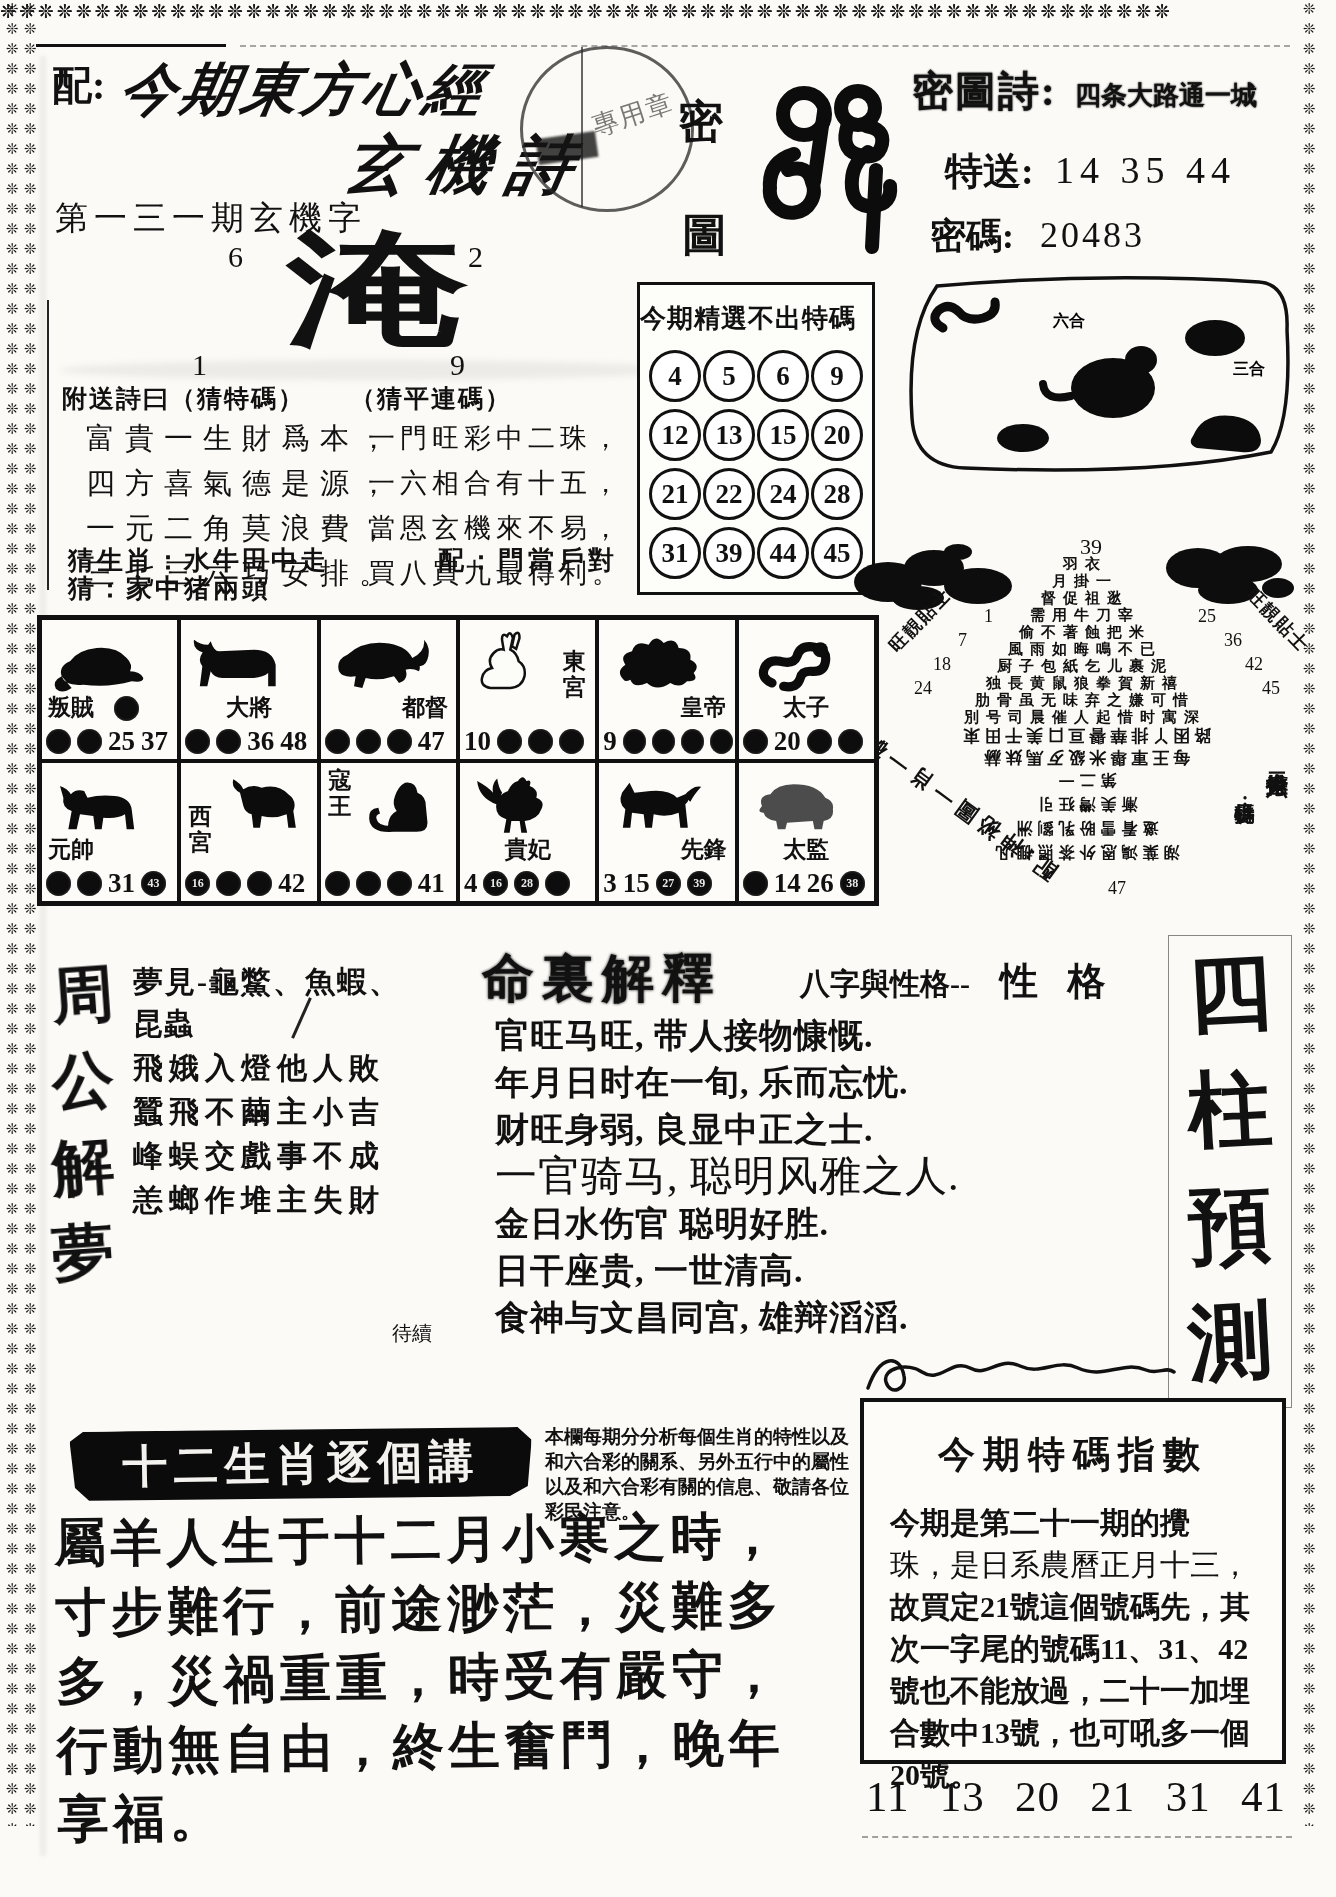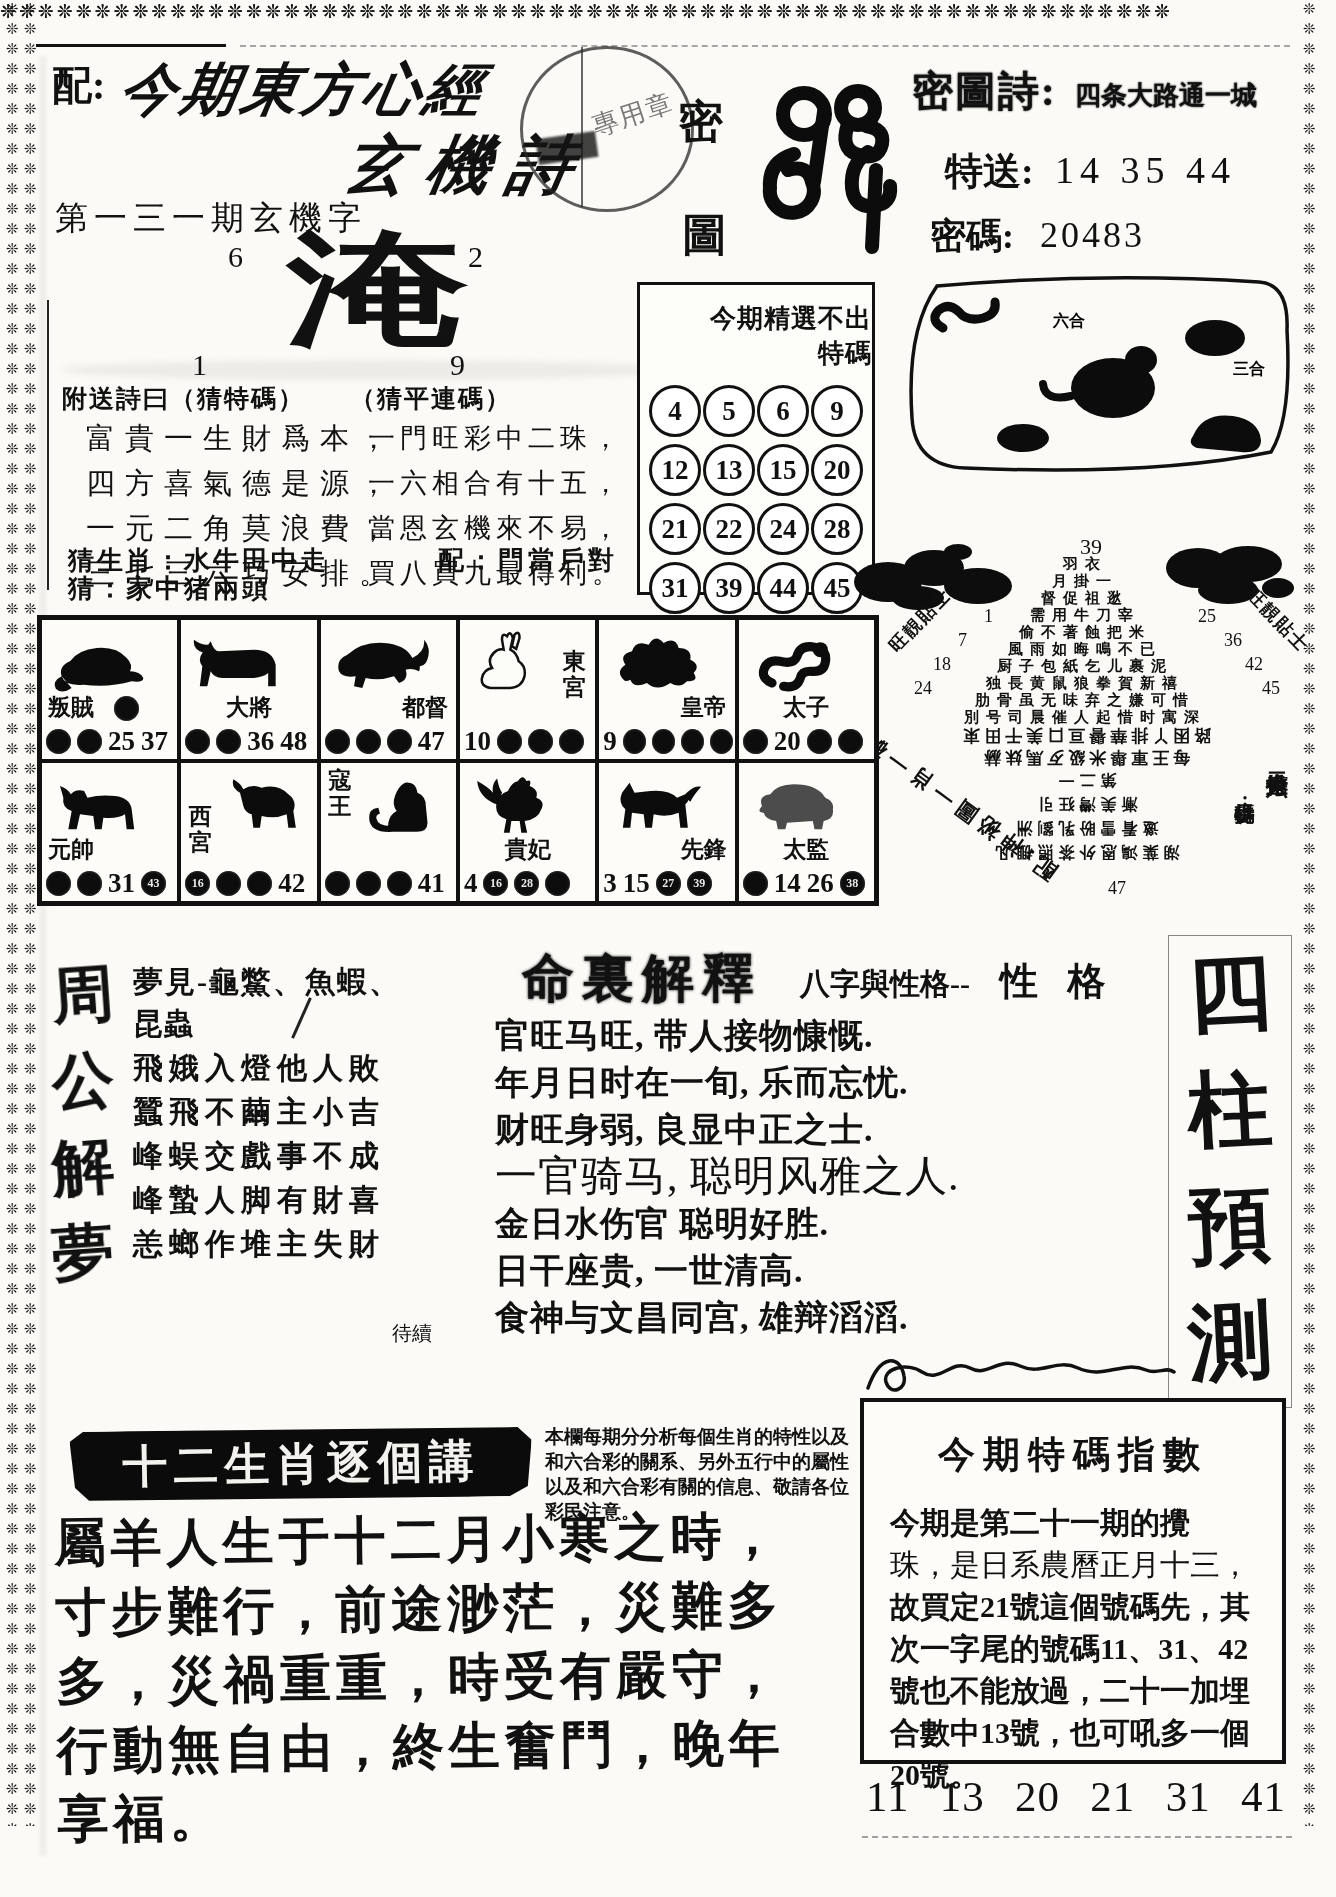--- a/index.html
+++ b/index.html
@@ -96,21 +96,21 @@
       <div class="poemLine" style="font-size:27px;letter-spacing:5px;">一門旺彩中二珠，</div>
       <div class="poemLine" style="font-size:27px;letter-spacing:5px;">一六相合有十五，</div>
       <div class="poemLine" style="font-size:27px;letter-spacing:5px;">當恩玄機來不易，</div>
       <div class="poemLine" style="font-size:27px;letter-spacing:5px;">買八買九最得利。</div>
     </div>
   <div class="abs" style="left:68px;top:543px;font-size:26px;font-weight:bold;letter-spacing:3px;">猜生肖：水牛田中走</div>
   <div class="abs" style="left:68px;top:571px;font-size:26px;font-weight:bold;letter-spacing:3px;">猜：家中猪兩頭</div>
   <div class="abs" style="left:438px;top:543px;font-size:26px;font-weight:bold;letter-spacing:4px;">配：門當戶對</div>
 
   <div class="abs" style="left:637px;top:282px;width:238px;height:313px;border:3px solid #111;box-sizing:border-box;background:#fdfdfa;">
-    <div style="text-align:right;margin-top:16px;font-size:26px;font-weight:900;letter-spacing:1px;padding-left:47px;">今期精選不出特碼</div>
+    <div style="text-align:left;margin-top:16px;font-size:26px;font-weight:900;letter-spacing:1px;">今期精選不出特碼</div>
     <div style="display:grid;grid-template-columns:repeat(4,1fr);justify-items:center;row-gap:7px;margin:14px 8px 0 8px;">
         <div class="circleNum">4</div>
         <div class="circleNum">5</div>
         <div class="circleNum">6</div>
         <div class="circleNum">9</div>
         <div class="circleNum">12</div>
         <div class="circleNum">13</div>
         <div class="circleNum">15</div>
         <div class="circleNum">20</div>
         <div class="circleNum">21</div>
@@ -371,26 +371,25 @@
       <div style="font-size:62px;font-weight:900;line-height:86px;transform:rotate(-4deg);filter:blur(.3px);">解</div>
       <div style="font-size:62px;font-weight:900;line-height:86px;transform:rotate(-4deg);filter:blur(.3px);">夢</div>
     </div>
   <div class="abs" style="left:133px;top:962px;font-size:30px;font-weight:bold;letter-spacing:2px;">夢見-龜鱉、魚蝦、</div>
   <div class="abs" style="left:133px;top:1004px;font-size:30px;font-weight:bold;">昆蟲</div>
   <div class="abs" style="left:300px;top:996px;width:3px;height:44px;background:#222;transform:rotate(24deg);"></div>
   <div class="abs" style="left:133px;top:1046px;">
       <div style="font-size:30px;font-weight:bold;letter-spacing:6px;line-height:44px;white-space:nowrap;">飛娥入燈他人敗</div>
       <div style="font-size:30px;font-weight:bold;letter-spacing:6px;line-height:44px;white-space:nowrap;">蠶飛不繭主小吉</div>
       <div style="font-size:30px;font-weight:bold;letter-spacing:6px;line-height:44px;white-space:nowrap;">峰蜈交戲事不成</div>
-      <div style="font-size:30px;font-weight:bold;letter-spacing:6px;line-height:44px;white-space:nowrap;">峰蟄人脚有財喜</div>
       <div style="font-size:30px;font-weight:bold;letter-spacing:6px;line-height:44px;white-space:nowrap;">恙螂作堆主失財</div>
     </div>
   <div class="abs" style="left:392px;top:1320px;font-size:20px;">待續</div>
 
-  <div class="abs" style="left:482px;top:944px;font-size:52px;font-weight:900;letter-spacing:8px;text-shadow:0 0 3px #000;transform:rotate(180deg) scaleY(-1) scaleX(-1);margin-left:40px;">命裏解釋</div>
+  <div class="abs" style="left:482px;top:944px;font-size:52px;font-weight:900;letter-spacing:8px;text-shadow:0 0 3px #000;transform:rotate(180deg) scaleY(-1) scaleX(-1);">命裏解釋</div>
   <div class="abs" style="left:800px;top:964px;font-size:30px;font-weight:bold;">八字與性格--</div>
   <div class="abs" style="left:1000px;top:956px;font-size:38px;font-weight:bold;letter-spacing:10px;">性 格</div>
   <div class="abs" style="left:495px;top:1012px;">
       <div style="font-size:34px;font-weight:bold;line-height:47px;white-space:nowrap;letter-spacing:1px;">官旺马旺, 带人接物慷慨.</div>
       <div style="font-size:34px;font-weight:bold;line-height:47px;white-space:nowrap;letter-spacing:1px;">年月日时在一旬, 乐而忘忧.</div>
       <div style="font-size:34px;font-weight:bold;line-height:47px;white-space:nowrap;letter-spacing:1px;">财旺身弱, 良显中正之士.</div>
       <div style="font-size:42px;font-weight:normal;line-height:47px;white-space:nowrap;letter-spacing:1px;">一官骑马, 聪明风雅之人.</div>
       <div style="font-size:34px;font-weight:bold;line-height:47px;white-space:nowrap;letter-spacing:1px;">金日水伤官  聪明好胜.</div>
       <div style="font-size:34px;font-weight:bold;line-height:47px;white-space:nowrap;letter-spacing:1px;">日干座贵, 一世清高.</div>
       <div style="font-size:34px;font-weight:bold;line-height:47px;white-space:nowrap;letter-spacing:1px;">食神与文昌同宫, 雄辩滔滔.</div>

